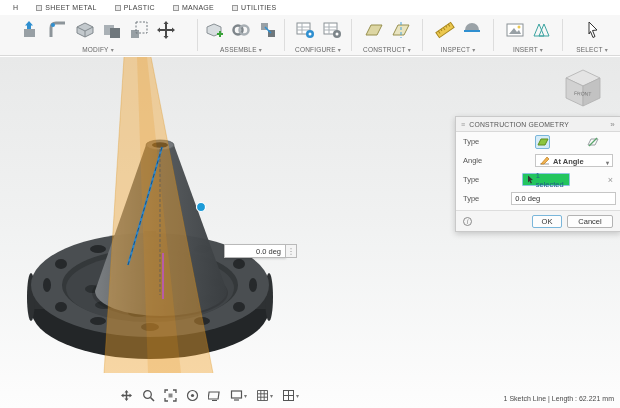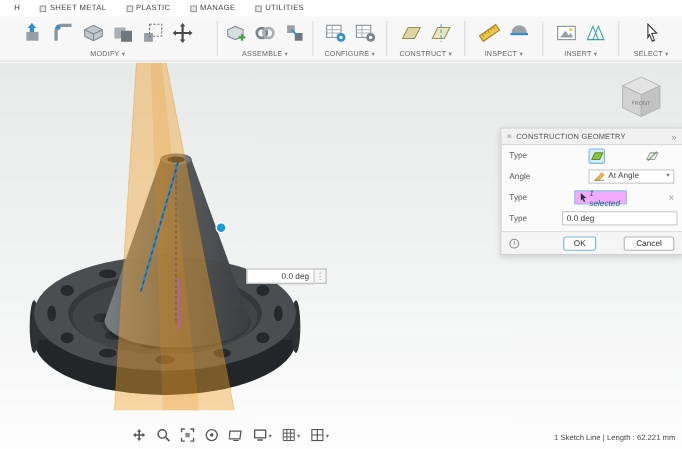--- a/index.html
+++ b/index.html
@@ -29,28 +29,28 @@
 
   
   .dialog { position:absolute; left:455px; top:59px; width:166px; background:#fbfbfb; border:1px solid #c9c9c9; box-shadow:0 2px 6px rgba(0,0,0,.18); font-size:7.5px; color:#444; }
   .dlg-header { height:15px; background:#f1f1f1; border-bottom:1px solid #d9d9d9; display:flex; align-items:center; padding:0 5px; font-size:6.8px; color:#555; letter-spacing:.2px; }
   .dlg-drag { color:#999; margin-right:4px; font-size:7px; }
   .dlg-expand { margin-left:auto; color:#888; font-size:8px; cursor:pointer; }
   .dlg-row { display:flex; align-items:center; height:19px; padding:0 7px;gap:32px; }
   .dlg-label { width:40px; color:#555; }
   .type-btn { width:15px; height:14px; display:flex; align-items:center; justify-content:center; border:1px solid transparent; border-radius:2px; margin-right:3px; }
   .type-btn.selected { background:#d6ecf8; border-color:#7ab6da; }
-  .dlg-select { flex:1; height:13px; background:#fff; border:1px solid #c6c6c6; display:flex; align-items:flex-start; gap:3px; padding:0 3px; }
+  .dlg-select { flex:1; height:13px; background:#fff; border:1px solid #c6c6c6; display:flex; align-items:flex-end; gap:3px; padding:0 3px;font-weight:bold; }
   .dlg-select .sel-caret { margin-left:auto; color:#777; font-size:6px; }
-  .edge-pill { height:13px; background:#f0abfc; border:1px solid #8fc3e3; color:#1d5e86; display:flex; align-items:center; gap:3px; padding:0 4px; border-radius:1px;font-style:italic; }
+  .edge-pill { height:13px; background:#22c55e; border:1px solid #8fc3e3; color:#1d5e86; display:flex; align-items:center; gap:3px; padding:0 4px; border-radius:1px; }
   .edge-clear { margin-left:6px; color:#999; font-size:9px; cursor:pointer; }
   .dlg-input { flex:1; height:13px; background:#fff; border:1px solid #c6c6c6; font-size:7.5px; color:#333; padding:0 3px; font-family:"Liberation Sans",sans-serif; }
   .dlg-footer { height:21px; border-top:1px solid #ddd; display:flex; align-items:center; padding:0 7px; gap:5px; margin-top:2px; background:#f5f5f5; }
   .info-circle { width:9px; height:9px; border:1px solid #8a8a8a; border-radius:50%; color:#8a8a8a; font-size:7px; display:flex; align-items:center; justify-content:center; font-style:italic; }
-  .btn { height:13px; border:1px solid #b3b3b3; background:#fdfdfd; border-radius:2px; font-size:7.5px; color:#333; display:flex; align-items:center; justify-content:center; cursor:pointer;margin-left:20px; }
+  .btn { height:13px; border:1px solid #b3b3b3; background:#fdfdfd; border-radius:2px; font-size:7.5px; color:#333; display:flex; align-items:center; justify-content:center; cursor:pointer; }
   .btn-ok { width:30px; margin-left:auto; border-color:#7ab6da; }
   .btn-cancel { width:46px; }
 
   
   .angle-float { position:absolute; left:224px; top:187px; display:flex; align-items:center; }
   .angle-input { width:62px; height:14px; background:#fff; border:1px solid #b9b9b9; font-size:7.5px; color:#333; text-align:right; padding-right:4px; font-family:"Liberation Sans",sans-serif; box-shadow:0 1px 2px rgba(0,0,0,.15); }
   .angle-handle { width:11px; height:14px; background:#f4f4f4; border:1px solid #b9b9b9; border-left:none; color:#888; font-size:8px; display:flex; align-items:center; justify-content:center; cursor:grab; }
 
   
   .navbar { position:absolute; left:118px; top:330px; display:flex; align-items:center; gap:5px; }

